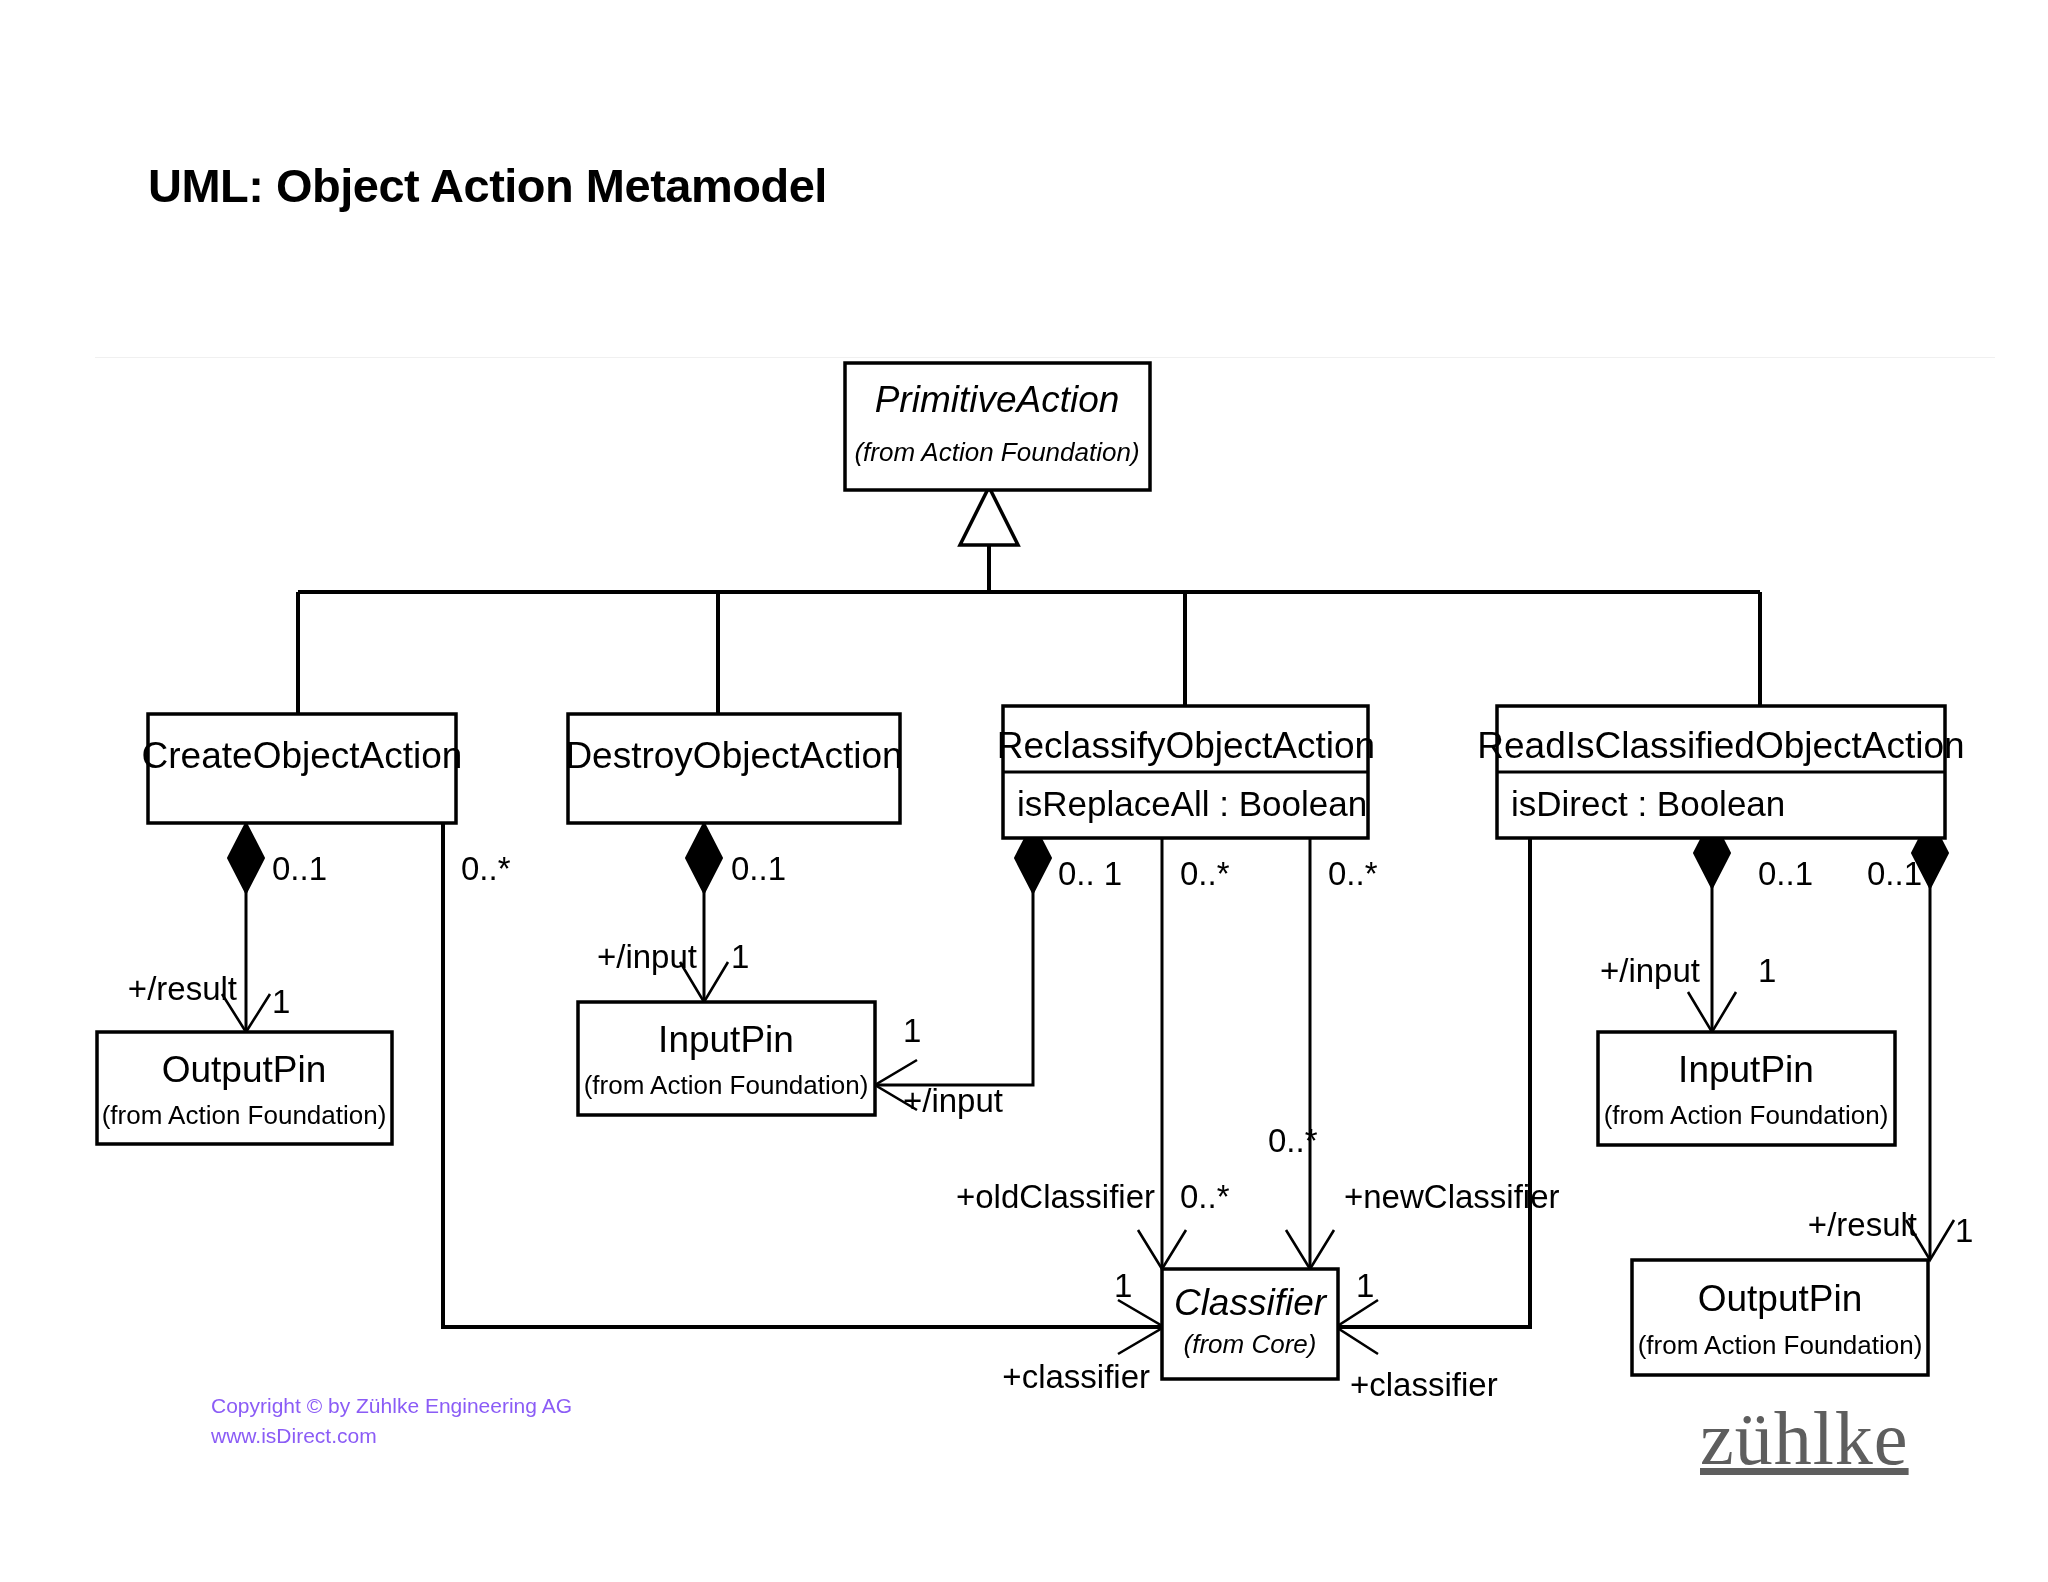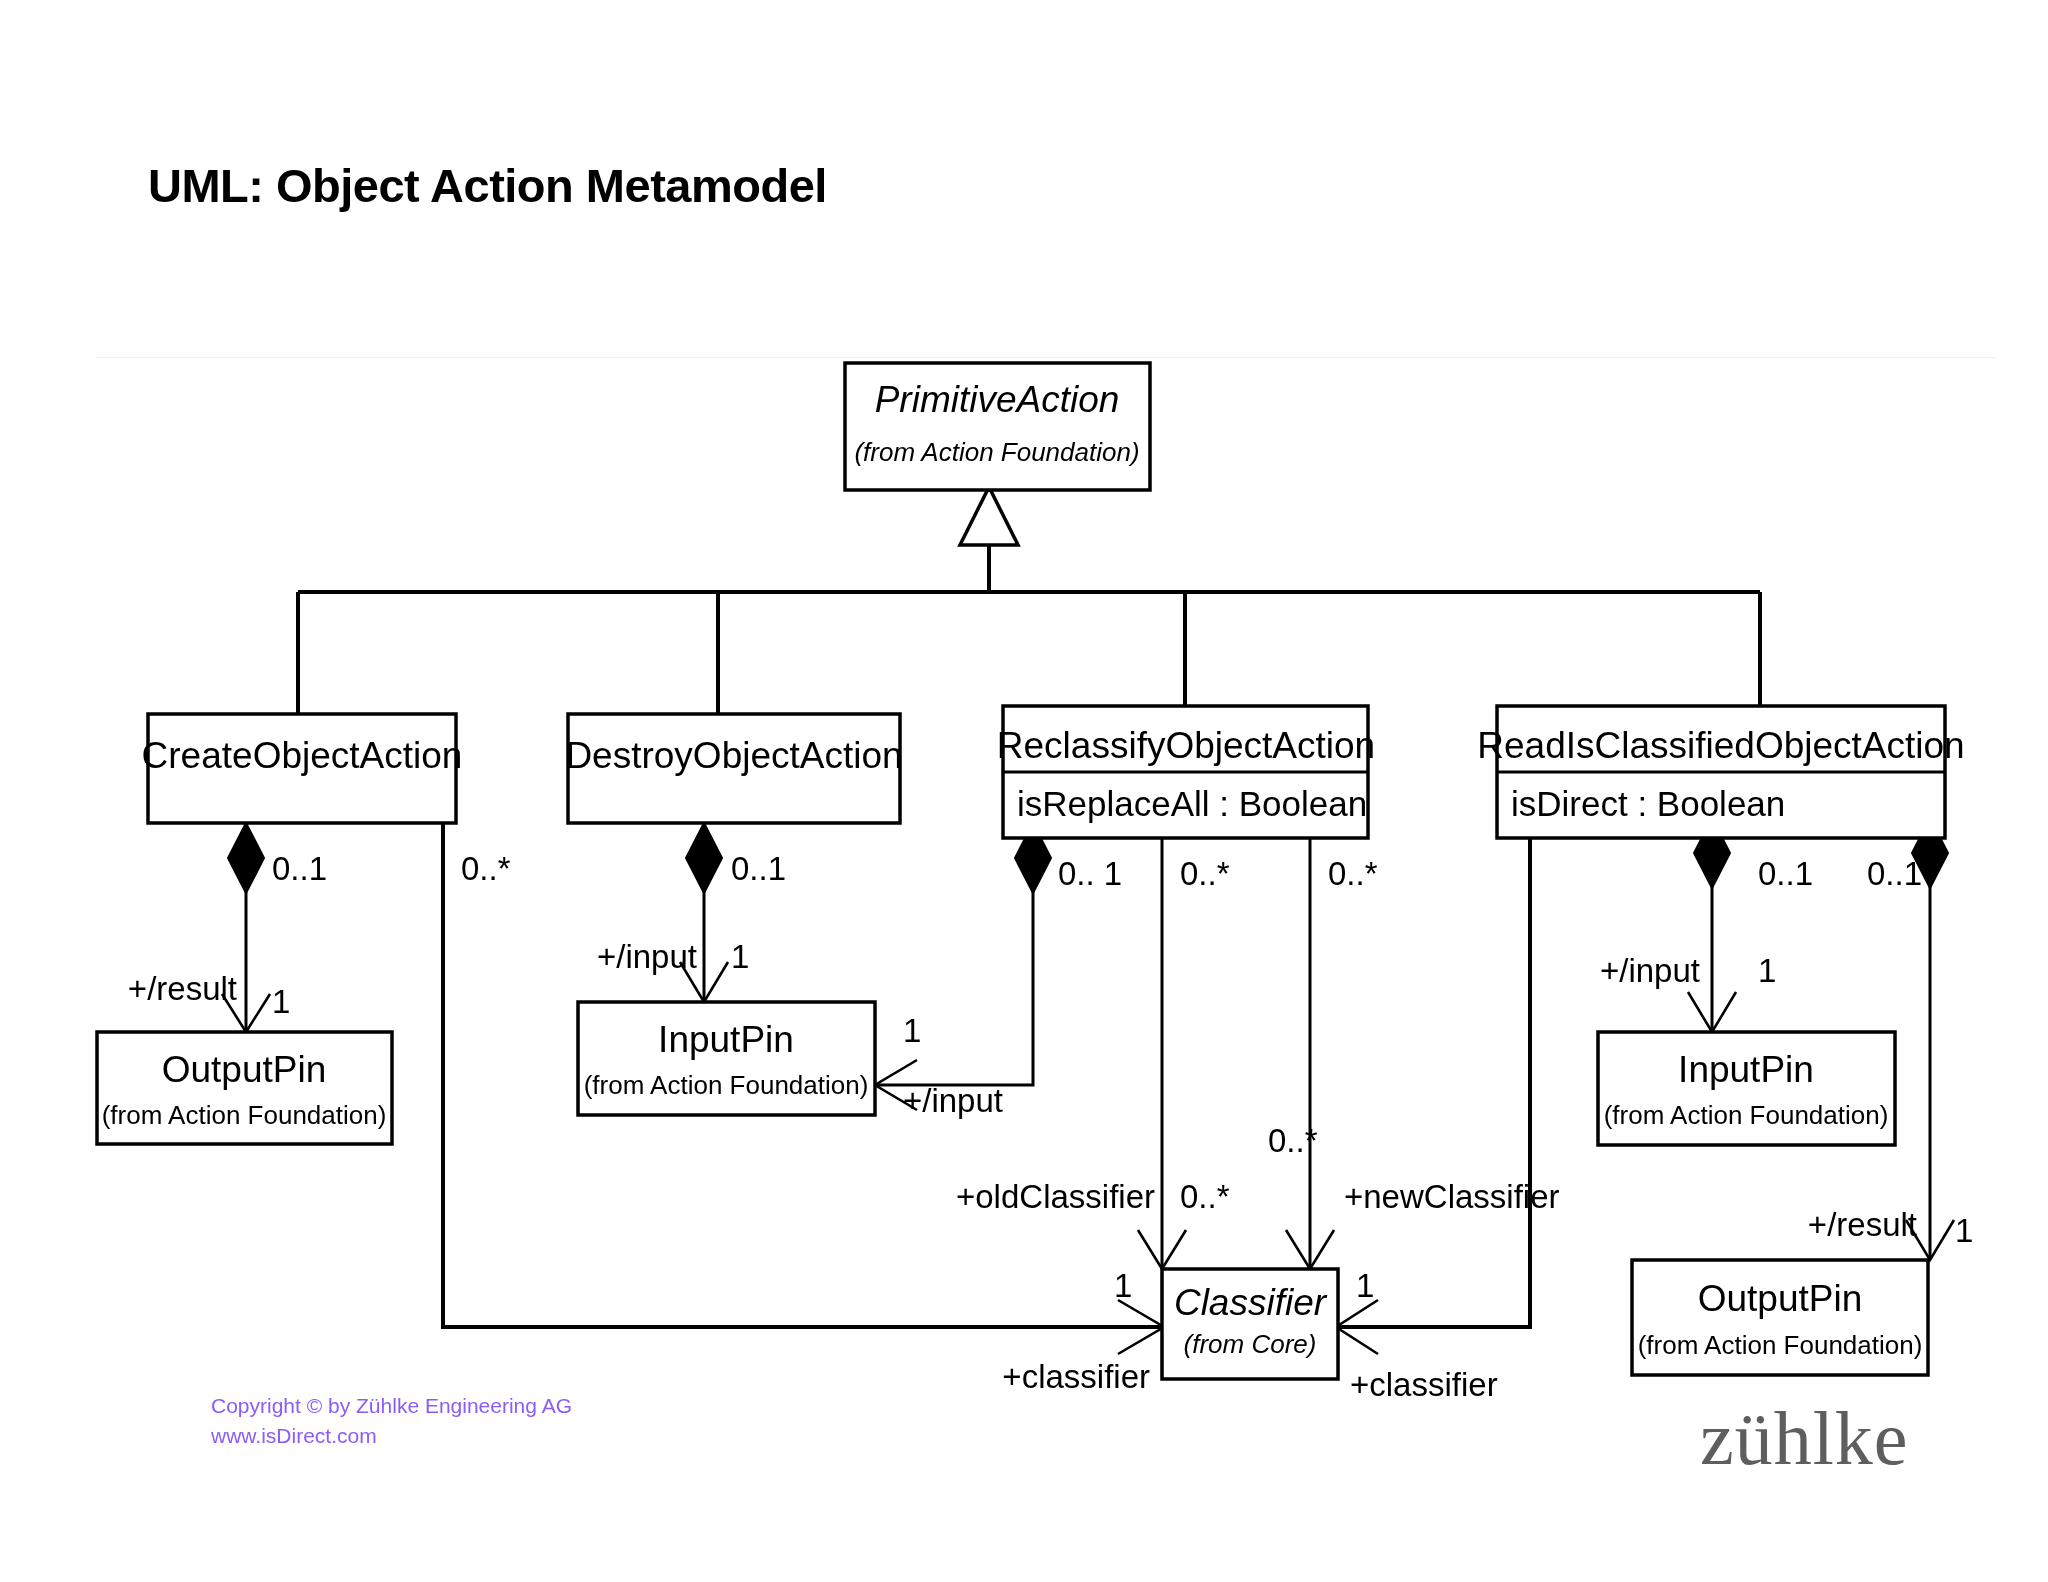--- a/index.html
+++ b/index.html
@@ -19,21 +19,21 @@
   .cname{font-size:37px;text-anchor:middle;}
   .cname-i{font-size:37px;text-anchor:middle;font-style:italic;}
   .cfrom{font-size:26px;text-anchor:middle;}
   .cfrom-i{font-size:26px;text-anchor:middle;font-style:italic;}
   .attr{font-size:35px;text-anchor:start;}
   .mult{font-size:33px;text-anchor:start;}
   .role{font-size:33px;text-anchor:start;}
   .role-e{font-size:33px;text-anchor:end;}
   #footer{position:absolute;left:163px;top:1391px;font-size:21px;line-height:1.45;color:#8b5cf6;margin-left:48px;}
   #logo{position:absolute;left:1700px;top:1395px;font-family:"Liberation Serif",serif;
-        font-size:76px;color:#5e5e5e;letter-spacing:1px;}
+        font-size:76px;color:#5e5e5e;letter-spacing:1px;text-decoration:underline;}
 </style>
 </head>
 <body>
 
 <div id="title">UML: Object Action Metamodel</div>
 <div id="divider"></div>
 
 <svg id="canvas" viewBox="0 0 2048 1582">
 
   <g>

